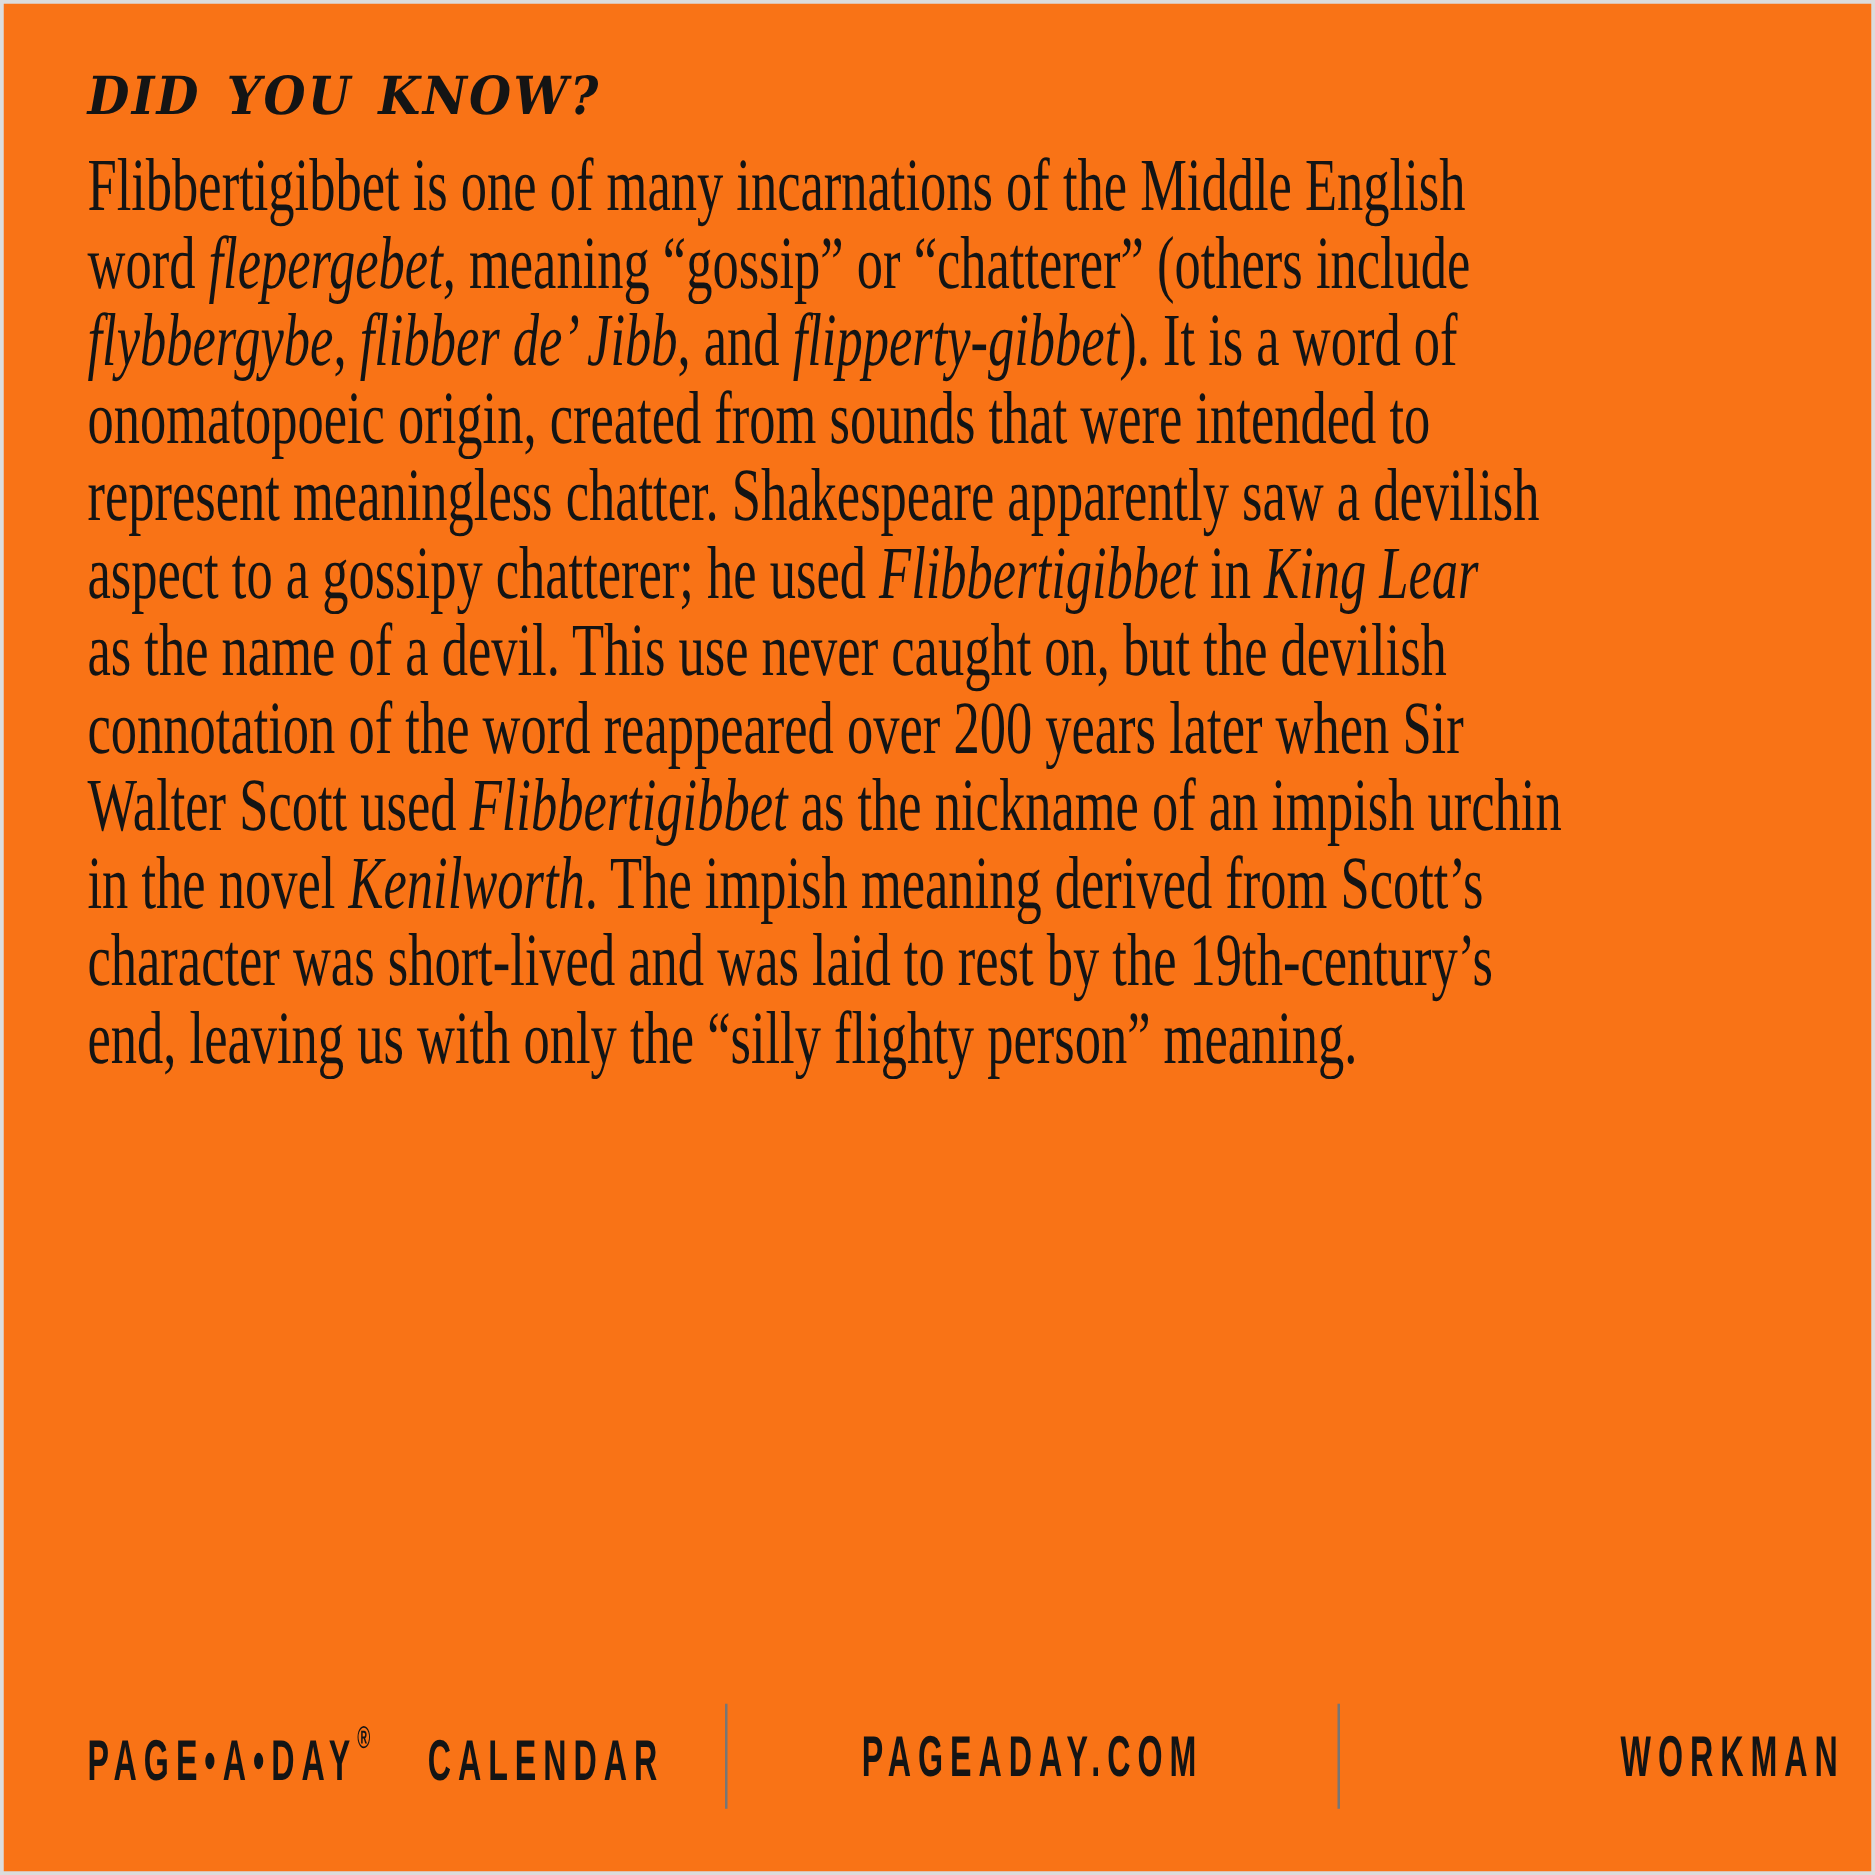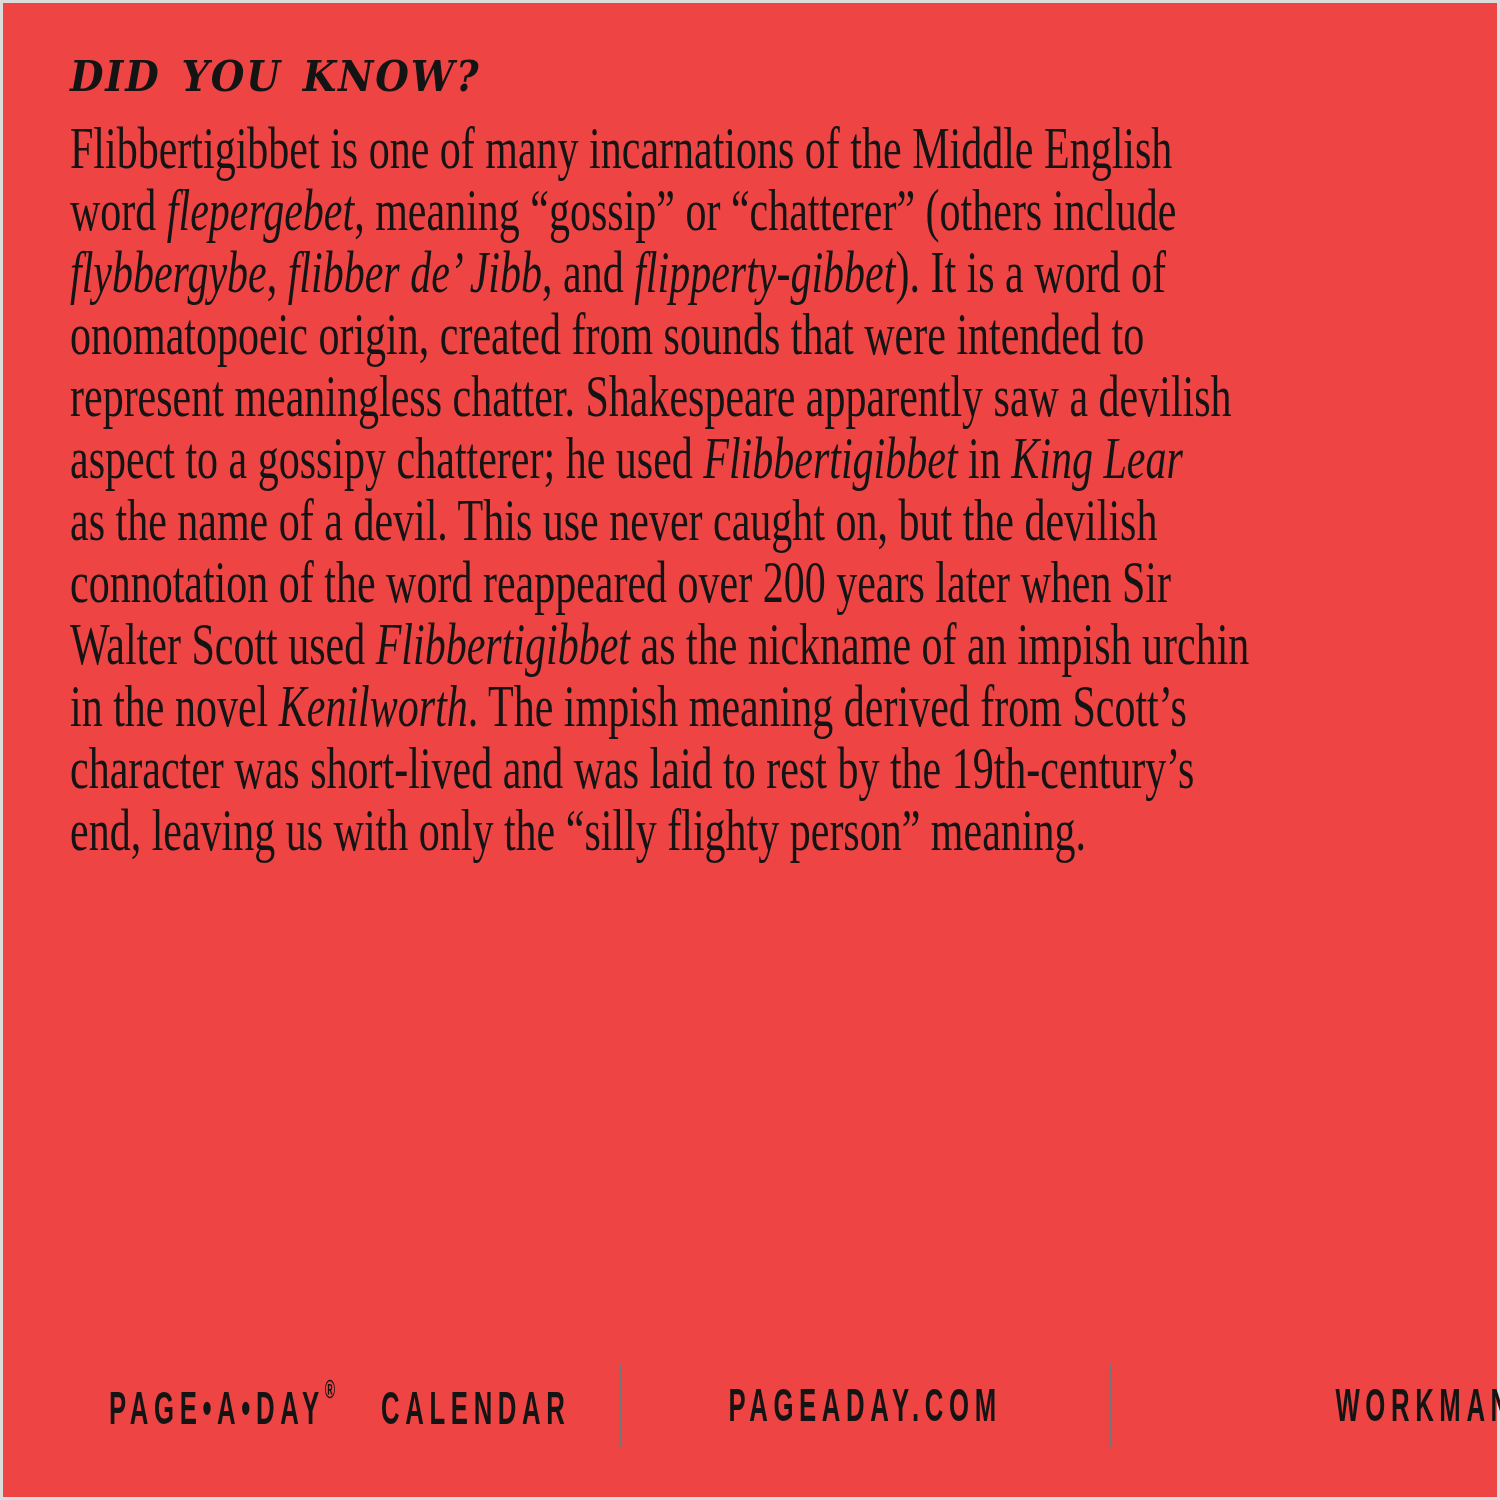--- a/index.html
+++ b/index.html
@@ -4,21 +4,21 @@
 <style>
   html, body {
     margin: 0;
     padding: 0;
     background: #ffffff;
   }
   .page {
     position: relative;
     width: 1500px;
     height: 1500px;
-    background: #ef4444;
+    background: #f97316;
     box-shadow: inset 0 0 0 3px var(--page_edge, #dcdcdc);
     overflow: hidden;
     color: var(--text, #141414);
   }
 
   
   .header {
     position: absolute;
     left: 70px;
     top: 56px;
@@ -54,21 +54,21 @@
 
   
   .footer {
     position: absolute;
     left: 0;
     right: 0;
     top: 1352px;
     height: 106px;
     display: flex;
     align-items: center;
-    padding: 0 109px;
+    padding: 0 70px;
     box-sizing: border-box;
   }
   .f-item {
     font-family: "Liberation Sans", "DejaVu Sans", sans-serif;
     font-weight: 700;
     font-size: 46px;
     letter-spacing: 10px;
     word-spacing: 70px;
     white-space: nowrap;
     color: var(--text, #141414);

